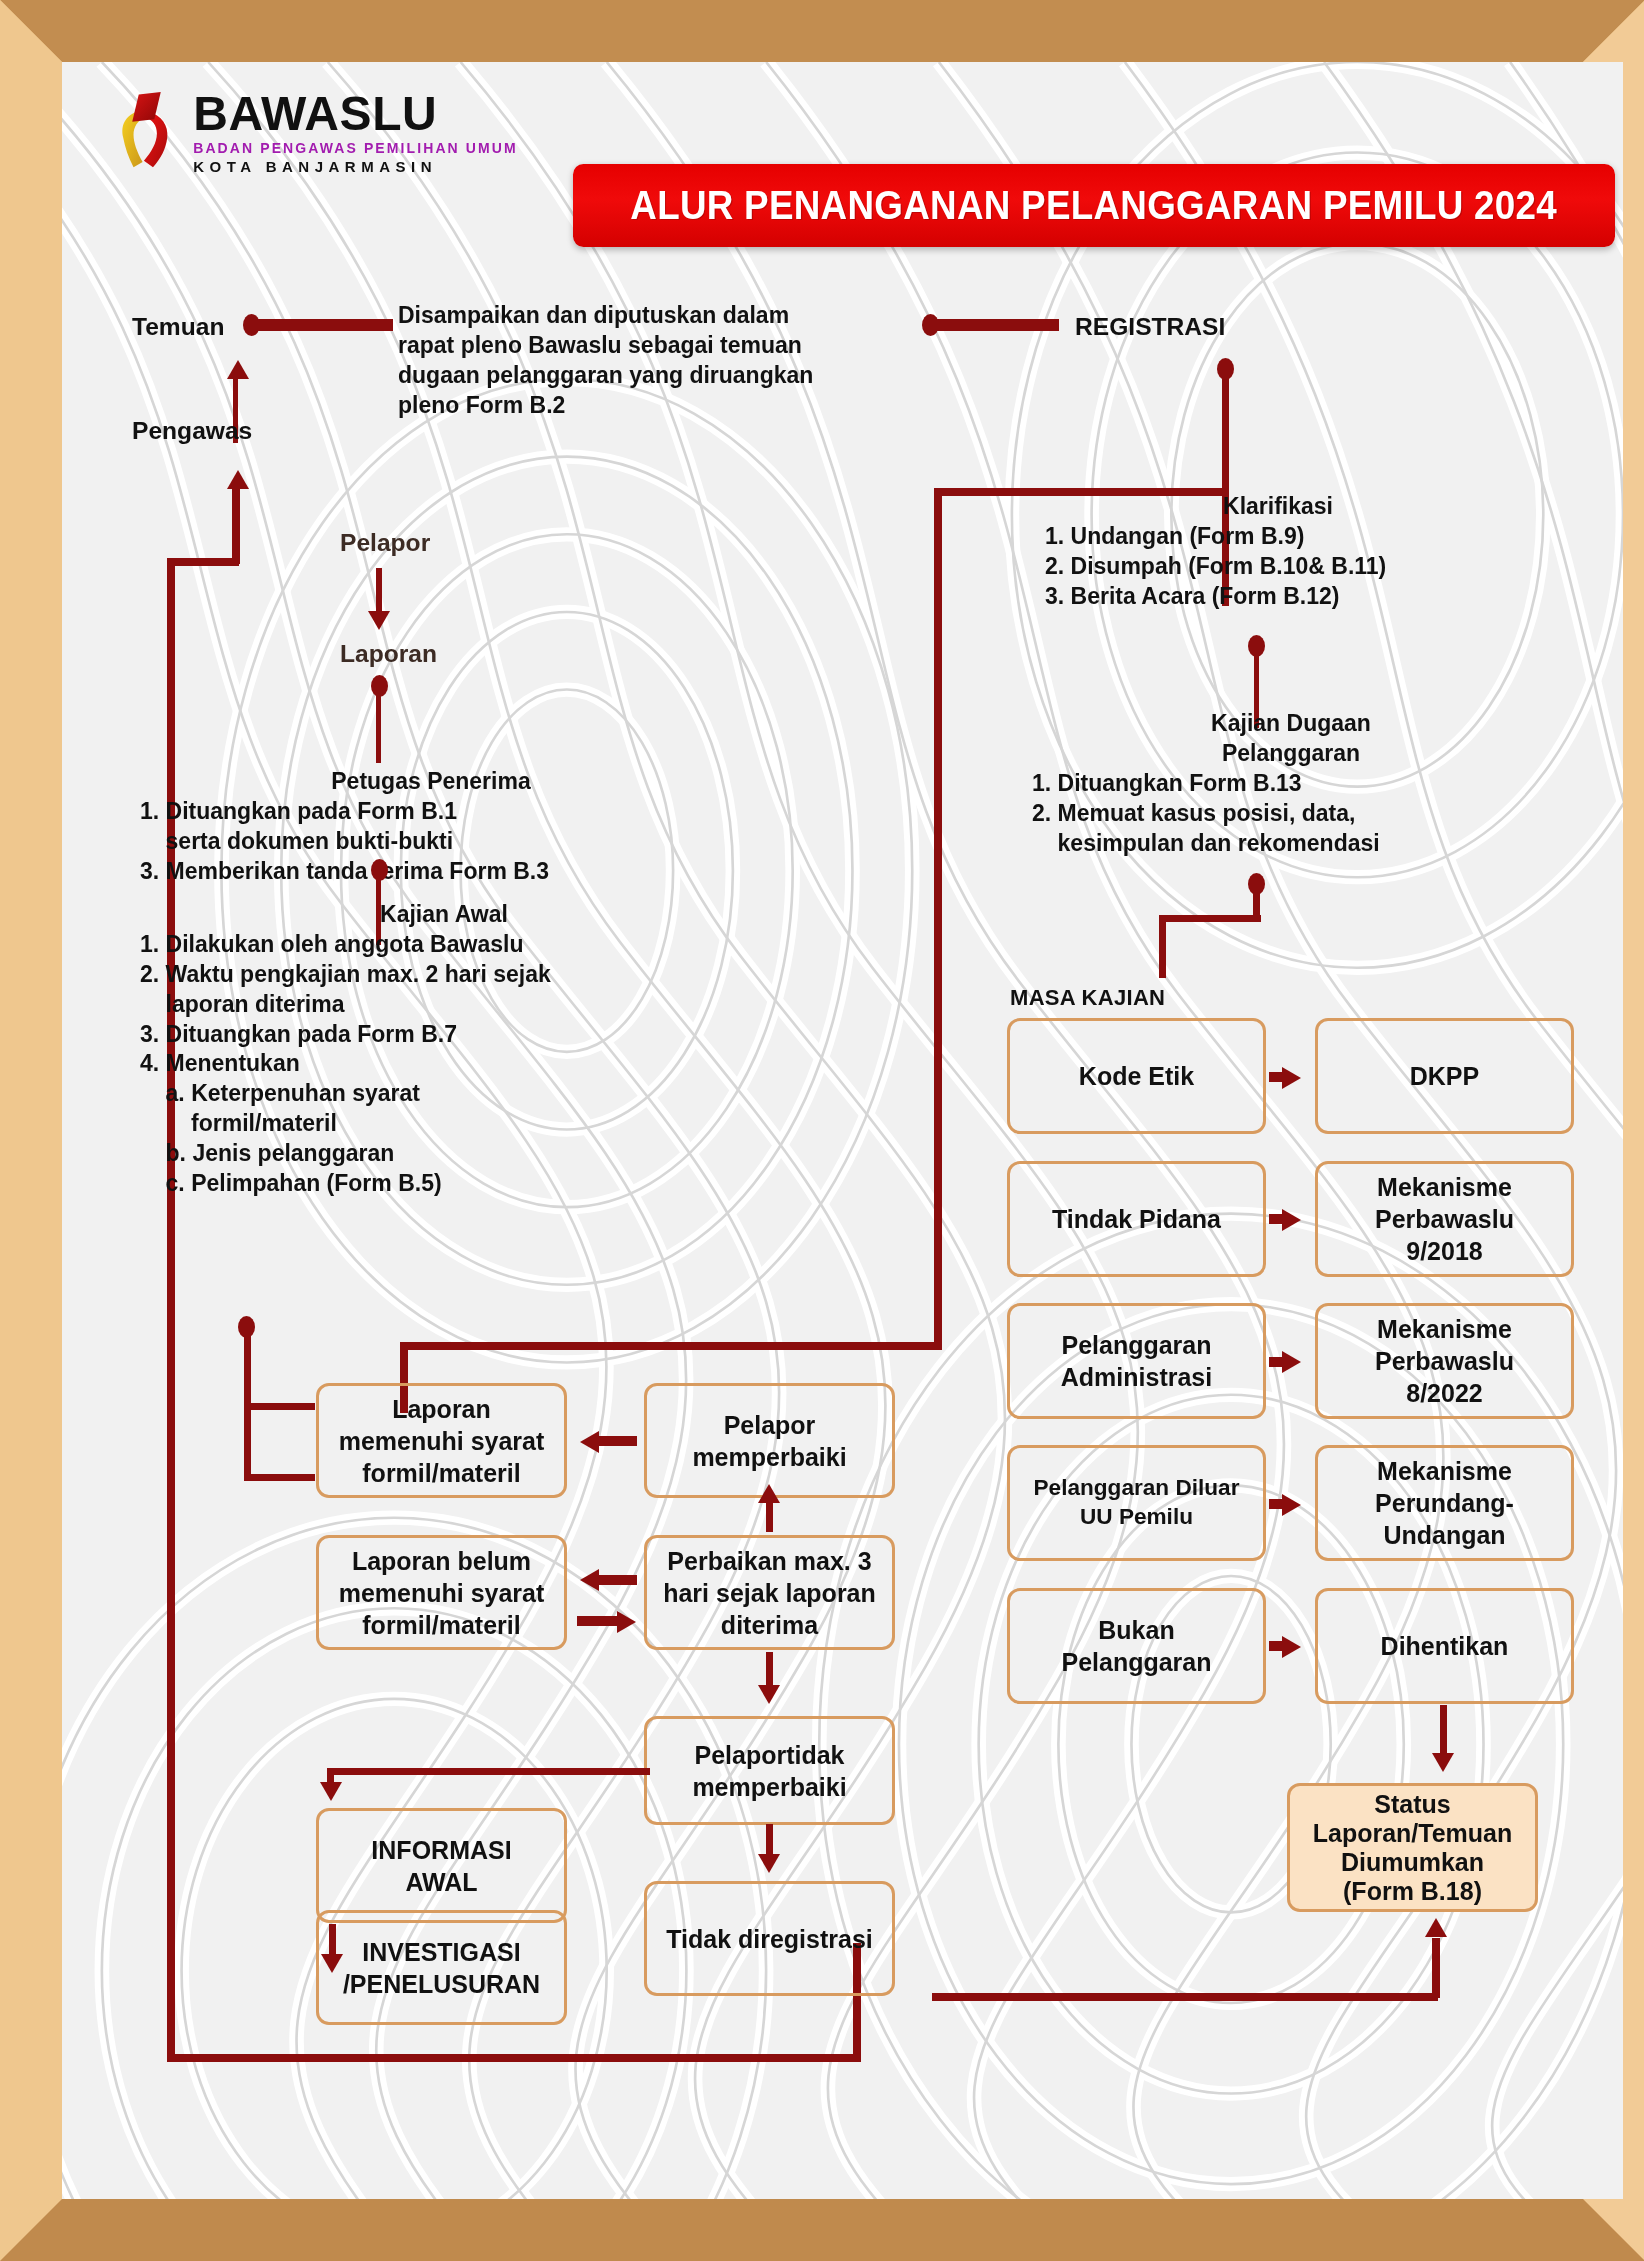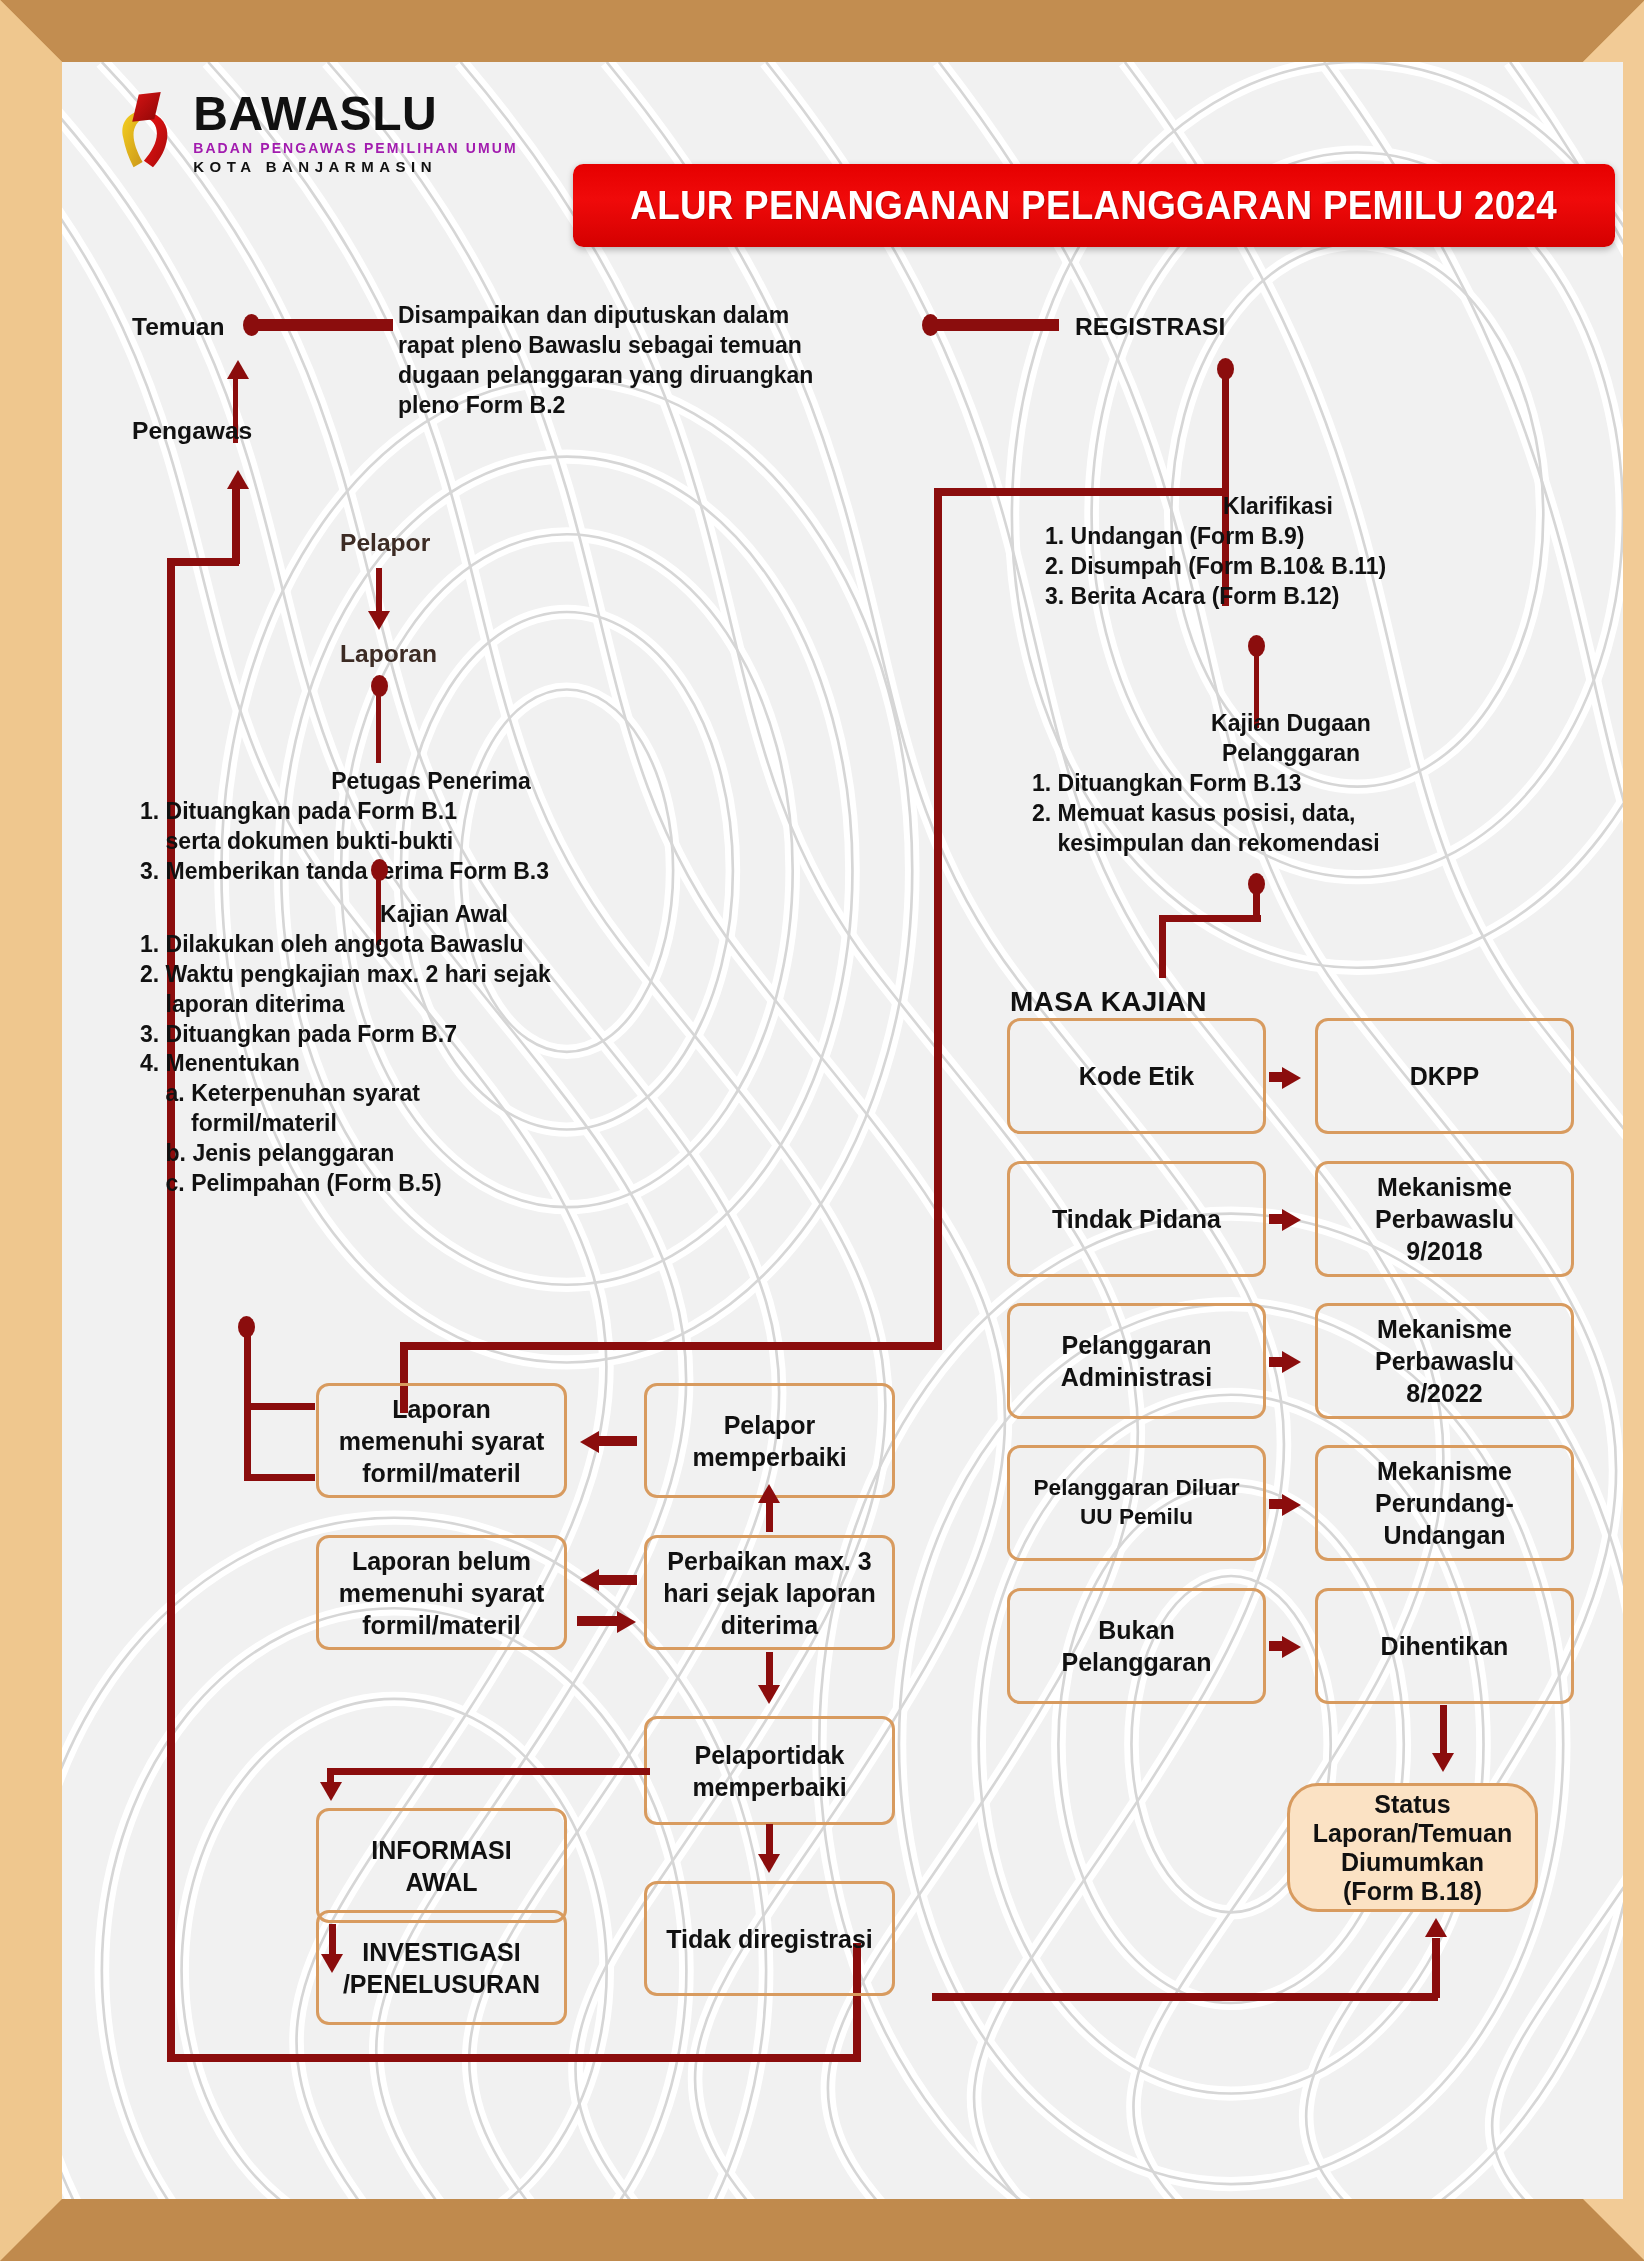--- a/index.html
+++ b/index.html
@@ -71,21 +71,21 @@
     color:#fff;font-size:40px;font-weight:bold;letter-spacing:0.3px;
     transform:scaleX(.92);
     font-family:"Liberation Sans",sans-serif;
     text-shadow:1.3px 1.3px 0 rgba(120,0,0,.35);
     white-space:nowrap;
   }
 
   
   .lbl{position:absolute;font-weight:bold;color:#111;line-height:1.28;white-space:pre;}
   .lbl.dark{color:#3c2b24;}
-  .t36{font-size:28px;}
+  .t36{font-size:22px;}
   .t38{font-size:24.6px;}
 
   .block{position:absolute;font-weight:bold;color:#111;font-size:23px;line-height:1.30;}
   .block .hd{display:block;text-align:center;}
   .block .li{display:block;white-space:pre;}
 
   
   .ln{position:absolute;background:#8b0d0d;}
   .dot{position:absolute;width:17px;height:22px;border-radius:50%;background:#8b0d0d;}
   .arw{position:absolute;width:0;height:0;}
@@ -100,21 +100,21 @@
     border:3.2px solid #d89b5f;
     border-radius:13px;
     background:transparent;
     display:flex;align-items:center;justify-content:center;
     text-align:center;
     font-weight:bold;color:#111;
     font-size:24px;line-height:1.28;
     padding:2.6px 6.5px;
     box-sizing:border-box;
   }
-  .box.filled{background:#fbe2c4;border-radius:31px;}
+  .box.filled{background:#fbe2c4;}
   .box.t35{font-size:22.6px;}
   .box.t39{font-size:25px;}
 </style>
 </head>
 <body>
 
 <div id="poster">
   <div class="frame-outer"></div>
   <div class="bevel-top"></div>
   <div class="bevel-left"></div>

